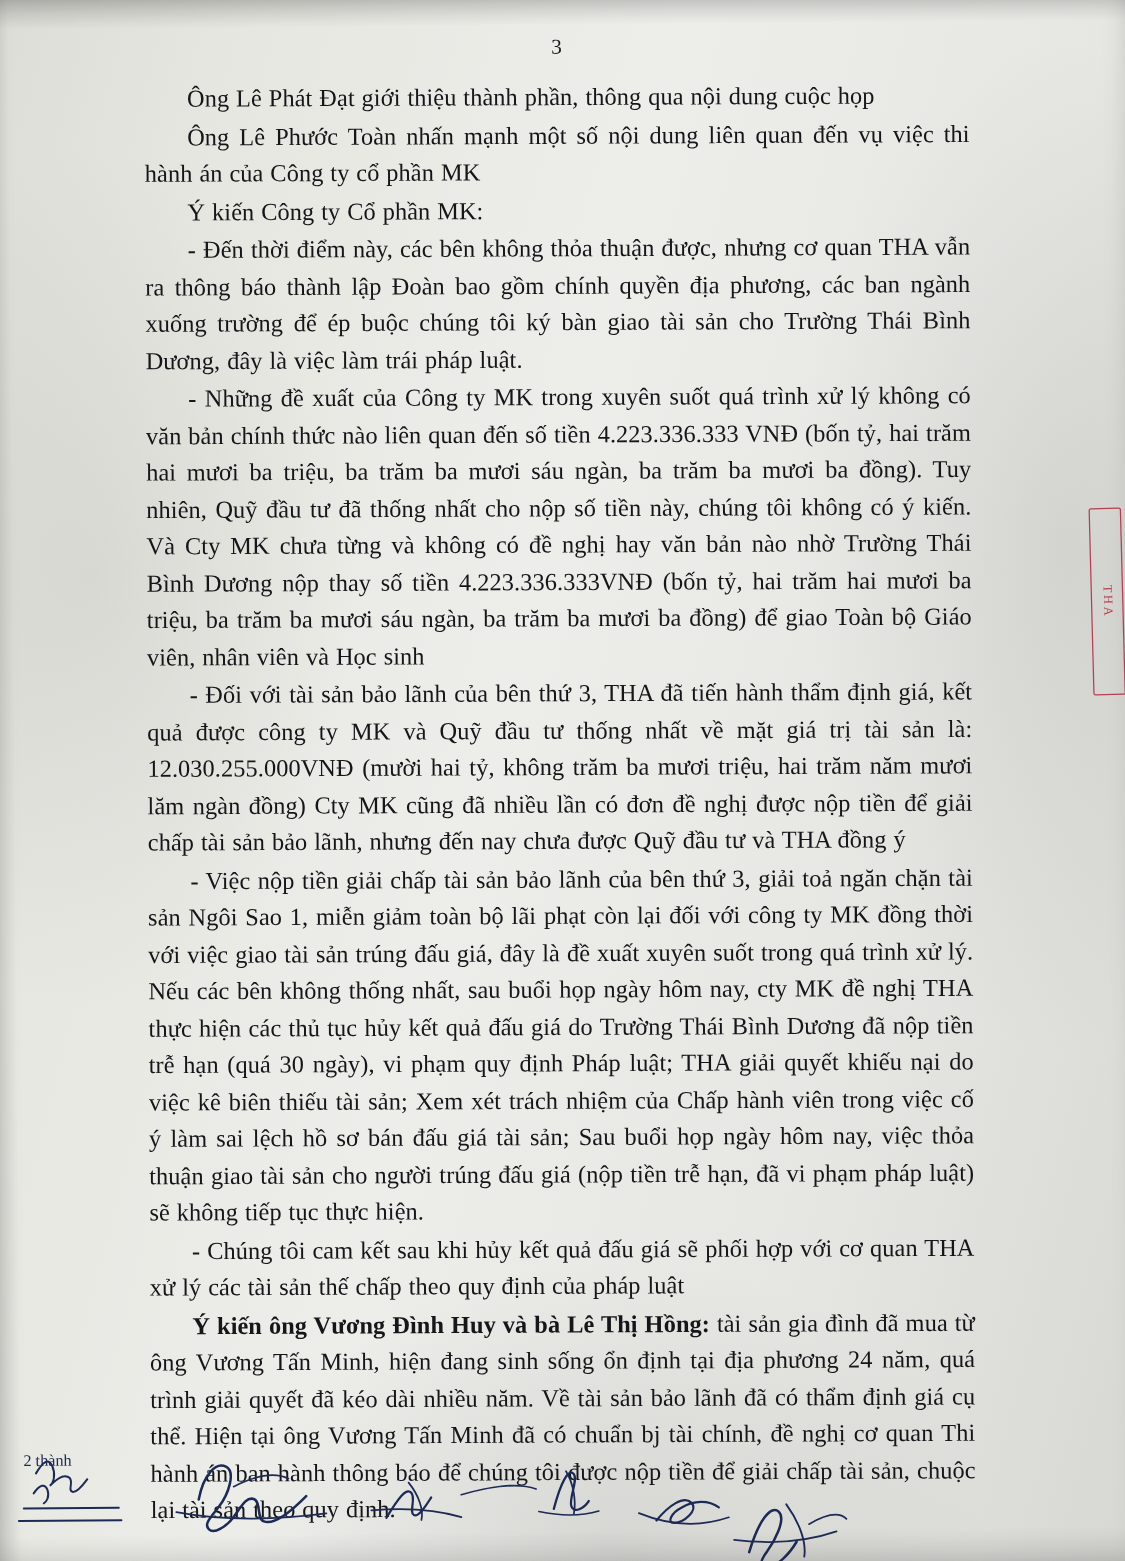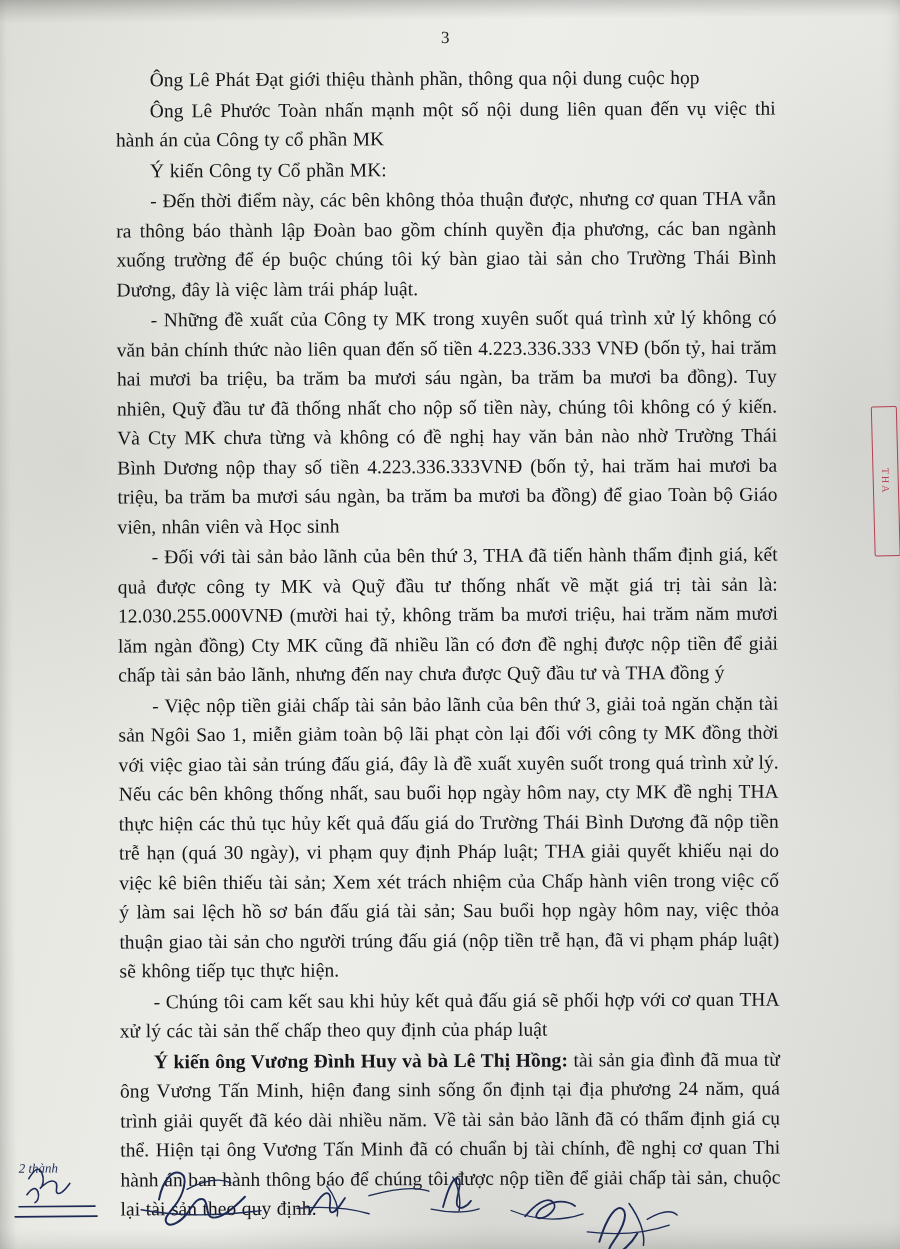--- a/index.html
+++ b/index.html
@@ -125,21 +125,20 @@
     bottom: 8px;
     height: 110px;
   }
   #signatures svg { display: block; }
 
   .sig-note {
     position: absolute;
     font-family: "Liberation Serif", serif;
     color: #1c2a55;
     font-size: 13px;
-    font-style: italic;
   }
 </style>
 </head>
 <body>
 
 <div id="page">
   <div id="sheet">
     <div class="shade a"></div>
     <div class="shade b"></div>
     <div class="shade c"></div>

